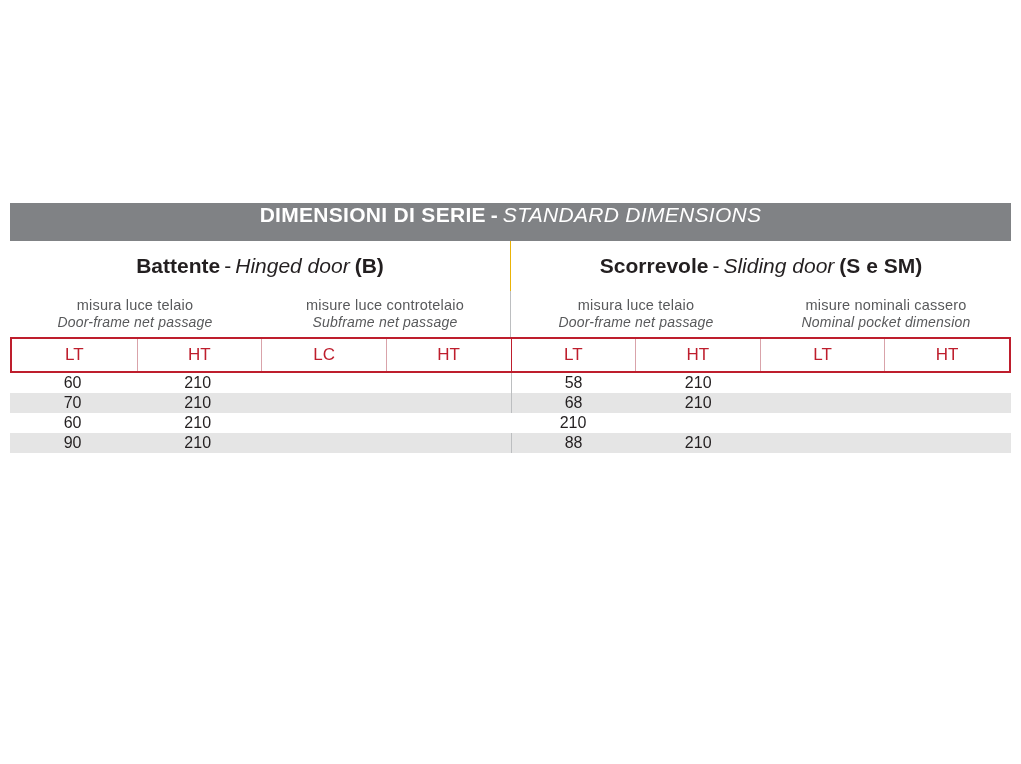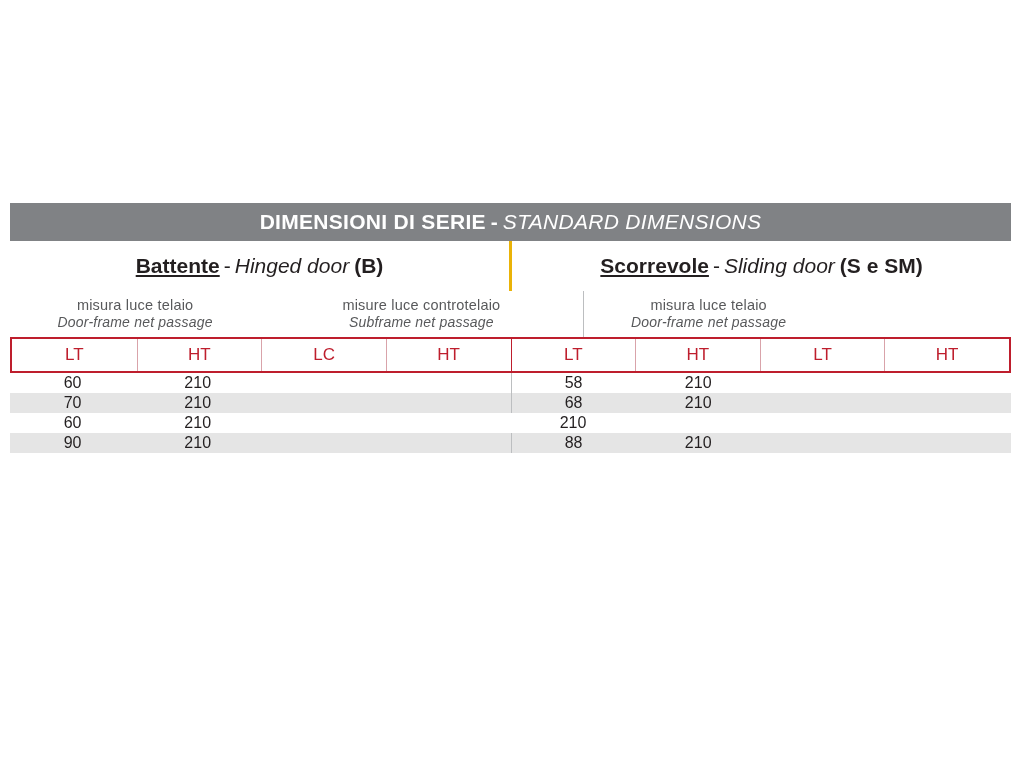--- a/index.html
+++ b/index.html
@@ -24,21 +24,21 @@
     left: 10px;
     top: 203px;
     width: 1001px;
   }
 
   
   .title-bar {
     background: #808285;
     height: 38px;
     display: flex;
-    align-items: center;
+    align-items: flex-start;
     justify-content: center;
     color: #ffffff;
   }
   .title-bar .t-bold {
     font-weight: bold;
     font-size: 21px;
     letter-spacing: 0.3px;
   }
   .title-bar .t-sep {
     font-weight: bold;
@@ -59,42 +59,40 @@
   }
   .group-cell {
     width: 50%;
     display: flex;
     align-items: center;
     justify-content: center;
     font-size: 21px;
     color: #231f20;
   }
   .group-cell.left-div {
-    border-left: 3px solid #eab308;
+    border-left: 1px solid #eab308;
   }
   .group-cell .g-bold {
     font-weight: bold;
-    text-decoration: underline;
   }
   .group-cell .g-sep {
     padding: 0 4px;
   }
   .group-cell .g-ital {
     font-style: italic;
   }
   .group-cell .g-code {
     font-weight: bold;
     padding-left: 5px;
   }
 
   
   .sub-row {
     display: flex;
     height: 46px;
-    gap: 36px;
   }
   .sub-cell {
     width: 25%;
     display: flex;
     flex-direction: column;
     align-items: center;
     justify-content: center;
     color: #58595b;
     line-height: 1.25;
   }
@@ -191,20 +189,24 @@
         <span class="s-en">Door-frame net passage</span>
       </div>
       <div class="sub-cell">
         <span class="s-it">misure luce controtelaio</span>
         <span class="s-en">Subframe net passage</span>
       </div>
       <div class="sub-cell divider">
         <span class="s-it">misura luce telaio</span>
         <span class="s-en">Door-frame net passage</span>
       </div>
+      <div class="sub-cell">
+        <span class="s-it">misure nominali cassero</span>
+        <span class="s-en">Nominal pocket dimension</span>
+      </div>
     </div>
 
     <div class="code-row">
       <div class="code-cell">LT</div>
       <div class="code-cell">HT</div>
       <div class="code-cell">LC</div>
       <div class="code-cell">HT</div>
       <div class="code-cell thick-left">LT</div>
       <div class="code-cell">HT</div>
       <div class="code-cell">LT</div>

